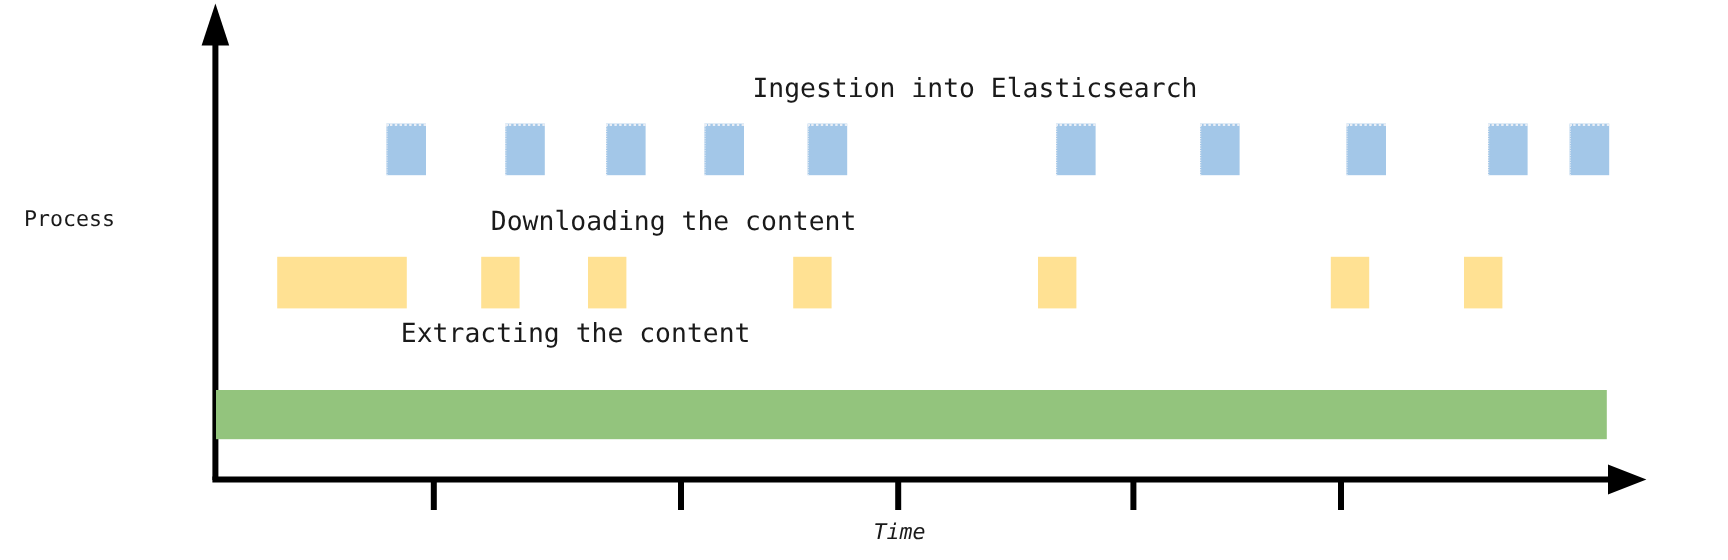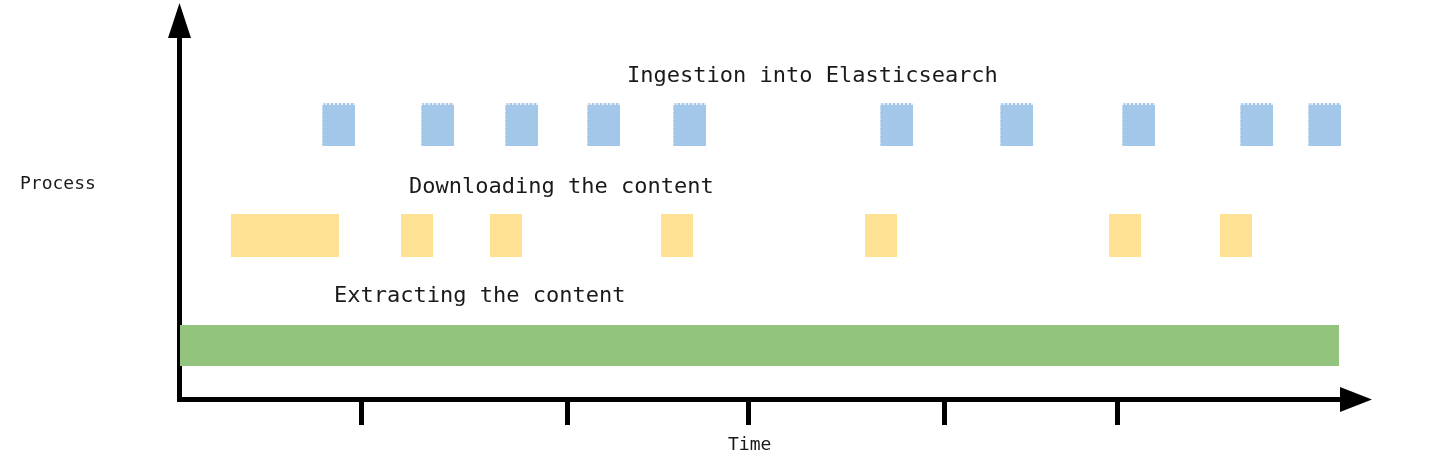--- a/index.html
+++ b/index.html
@@ -55,20 +55,21 @@
     color: #1a1a1a;
     white-space: nowrap;
   }
   #y-axis-title {
     left: 20px;
     top: 172px;
   }
   #x-axis-title {
     left: 728px;
     top: 433px;
+    font-style: italic;
   }
 </style>
 </head>
 <body>
 
 <div id="canvas">
 
   <svg class="axis-svg" viewBox="0 0 1440 467">
 
     <line x1="179.5" y1="400" x2="179.5" y2="22" stroke="#000000" stroke-width="5"></line>
@@ -89,21 +90,21 @@
   </svg>
 
   <div class="axis-title" id="y-axis-title">Process</div>
 
   <div class="axis-title" id="x-axis-title">Time</div>
 
   <div class="lane-label" id="label-downloading" style="left: 409px; top: 173px;">Downloading the content</div>
 
   <div class="lane-label" id="label-ingestion" style="left: 627px; top: 62px;">Ingestion into Elasticsearch</div>
 
-  <div class="lane-label" id="label-extracting" style="left: 334px; top: 282px;">Extracting the content</div>
+  <div class="lane-label" id="label-extracting" style="left: 334px; top: 266px;">Extracting the content</div>
 
   <div id="bars-layer">
       <div class="bar bar-ingest" style="left: 322px; top: 103px; width: 33px; height: 43px;"></div>
       <div class="bar bar-ingest" style="left: 421px; top: 103px; width: 33px; height: 43px;"></div>
       <div class="bar bar-ingest" style="left: 505px; top: 103px; width: 33px; height: 43px;"></div>
       <div class="bar bar-ingest" style="left: 587px; top: 103px; width: 33px; height: 43px;"></div>
       <div class="bar bar-ingest" style="left: 673px; top: 103px; width: 33px; height: 43px;"></div>
       <div class="bar bar-ingest" style="left: 880px; top: 103px; width: 33px; height: 43px;"></div>
       <div class="bar bar-ingest" style="left: 1000px; top: 103px; width: 33px; height: 43px;"></div>
       <div class="bar bar-ingest" style="left: 1122px; top: 103px; width: 33px; height: 43px;"></div>

